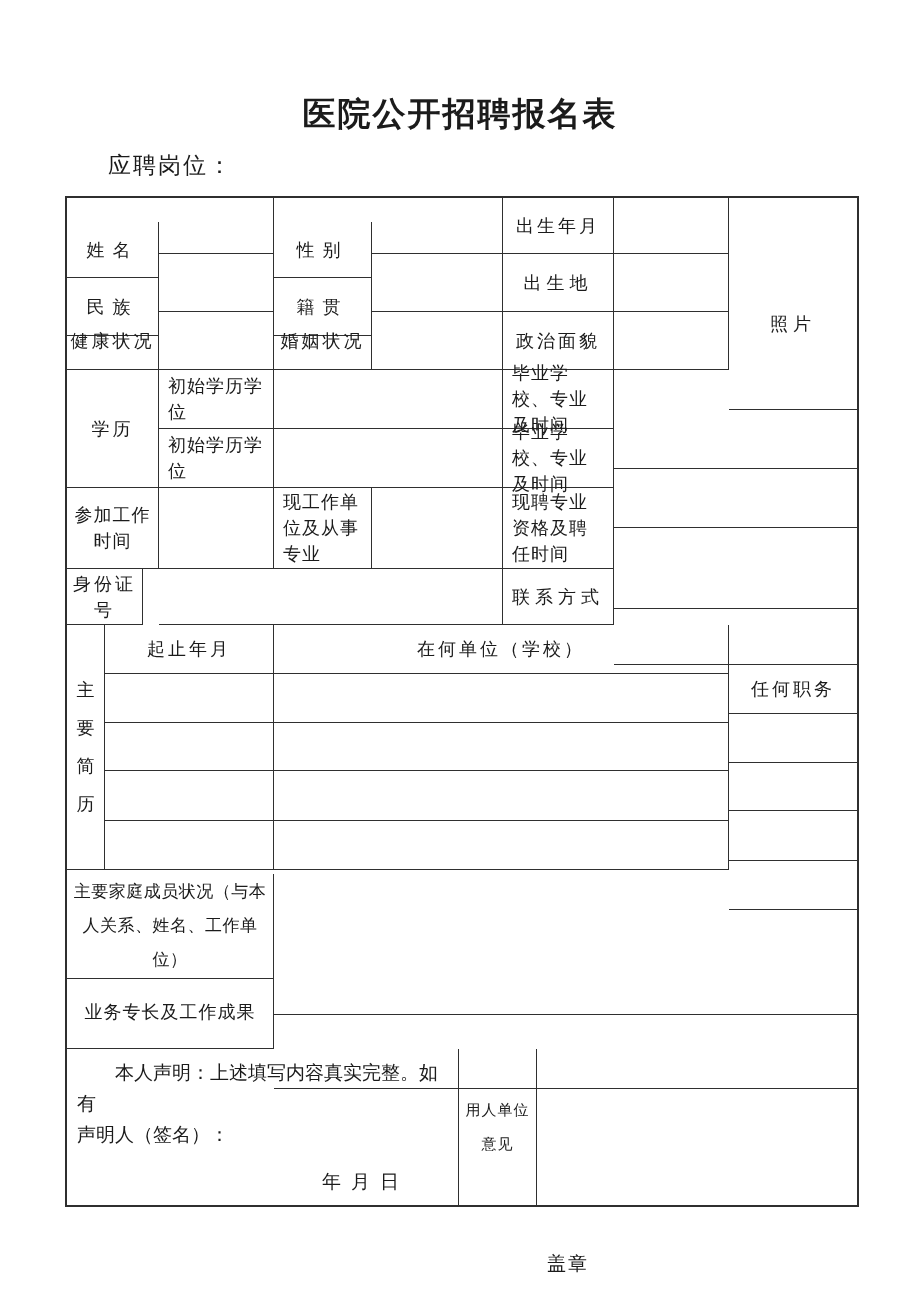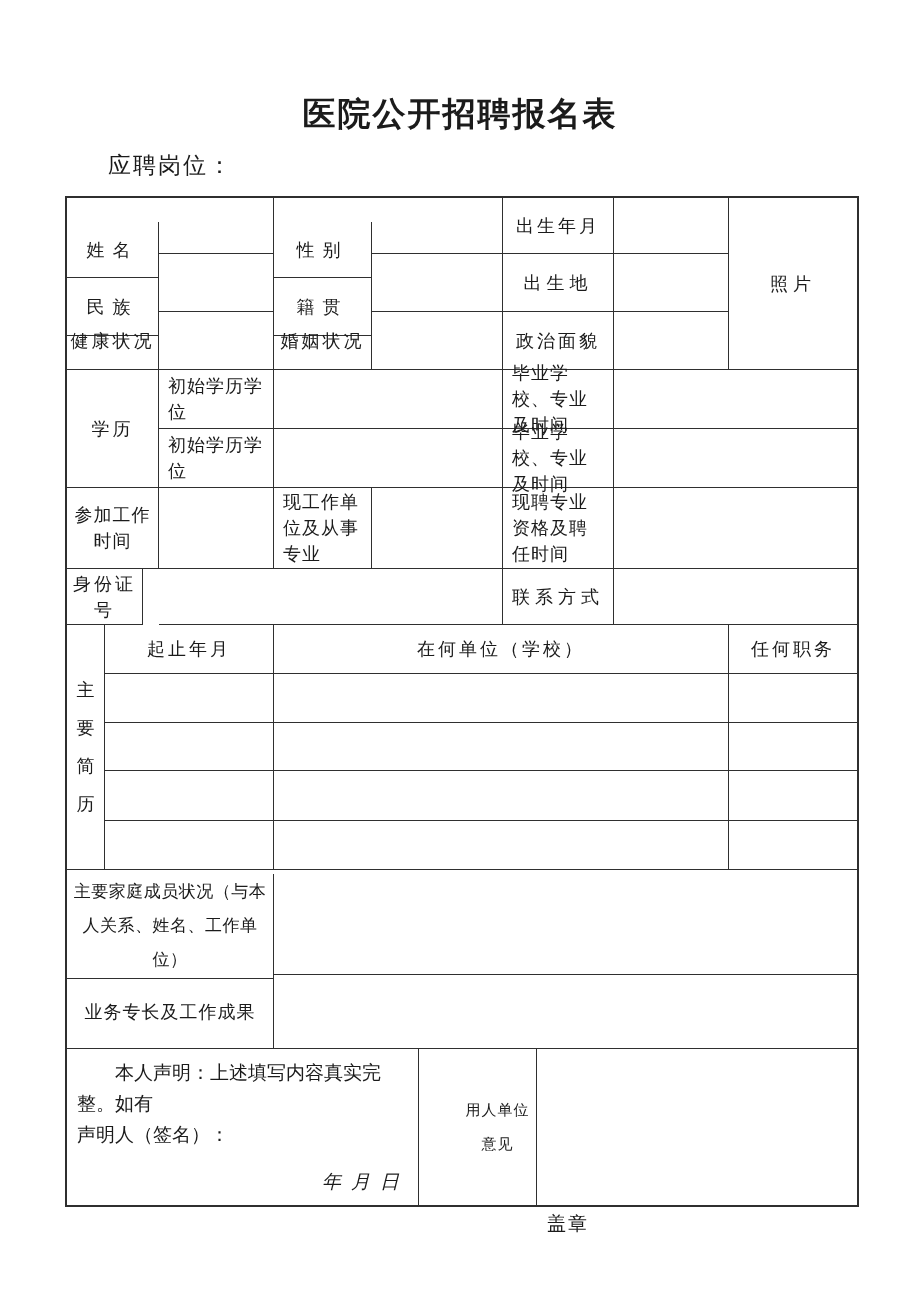--- a/index.html
+++ b/index.html
@@ -28,32 +28,32 @@
     box-sizing:content-box;
   }
   .cell {
     position:absolute; box-sizing:border-box;
     border-right:1px solid #2f2f2f;
     border-bottom:1px solid #2f2f2f;
     display:flex; align-items:center; justify-content:center;
     font-size:18px; line-height:26px;
     text-align:center;
   }
-  .noR { border-right:none; }
+  .noR { border-right:none;margin-top:40px; }
   .noB { border-bottom:none; }
   .al { justify-content:flex-start; text-align:left; padding:4px 9px; }
   .ls8 { letter-spacing:8px;margin-top:24px; }
   .ls5 { letter-spacing:5px; }
   .ls3 { letter-spacing:3px; }
   .ls1 { letter-spacing:1px; }
   .wrap { word-break:break-all; }
   .vertical-label { width:22px; line-height:38px; text-align:center; word-break:break-all; }
   .decl-cell { display:block; padding:8px 10px; font-size:19px; line-height:31px; text-align:left; position:relative; }
   .decl-line1 { text-indent:2em; }
-  .decl-date { position:absolute; left:255px; bottom:8px; letter-spacing:10px;font-style:italic; }
+  .decl-date { position:absolute; left:255px; bottom:8px; letter-spacing:10px; }
   .stamp-cell { display:block; padding:6px 10px; font-size:19px; text-align:left; position:relative; }
   .employer-cell { padding:0 6px; letter-spacing:1px; }
 </style>
 </head>
 <body>
 
 <div class="sheet">
 
   <div class="doc-title">医院公开招聘报名表</div>
   <div class="position-label">应聘岗位：</div>
@@ -127,21 +127,21 @@
     <div class="cell" style="left:38px;top:623px;width:169px;height:49px"></div>
     <div class="cell" style="left:207px;top:623px;width:455px;height:49px"></div>
     <div class="cell noR" style="left:662px;top:623px;width:128px;height:49px"></div>
 
     <div class="cell wrap" style="left:0;top:676px;width:207px;height:105px;font-size:17px;line-height:34px;letter-spacing:0.5px">主要家庭成员状况（与本人关系、姓名、工作单位）</div>
     <div class="cell noR" style="left:207px;top:672px;width:583px;height:105px"></div>
 
     <div class="cell ls1" style="left:0;top:777px;width:207px;height:74px">业务专长及工作成果</div>
     <div class="cell noR" style="left:207px;top:777px;width:583px;height:74px"></div>
 
-    <div class="cell decl-cell noB" style="left:0;top:851px;width:352px;height:156px">
+    <div class="cell decl-cell noB" style="left:0;top:851px;width:392px;height:156px">
       <div class="decl-line1">本人声明：上述填写内容真实完整。如有</div>
       <div>声明人（签名）：</div>
       <span class="decl-date">年月日</span>
     </div>
     <div class="cell wrap employer-cell noB" style="left:392px;top:851px;width:78px;height:156px;font-size:15px;line-height:34px">用人单位意见</div>
     <div class="cell stamp-cell noR noB" style="left:470px;top:851px;width:320px;height:156px">
       <span style="letter-spacing:2px">盖章</span>
       
     </div>
 

